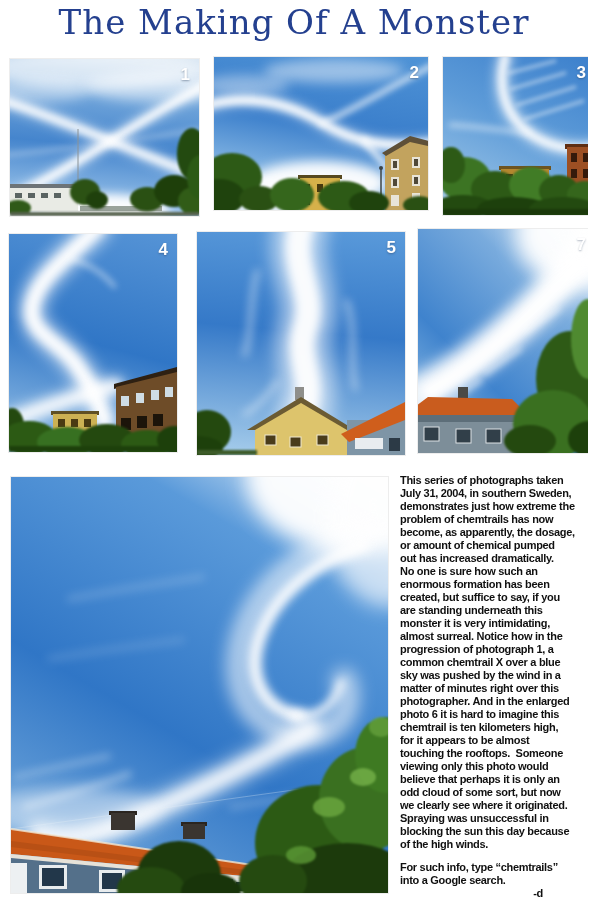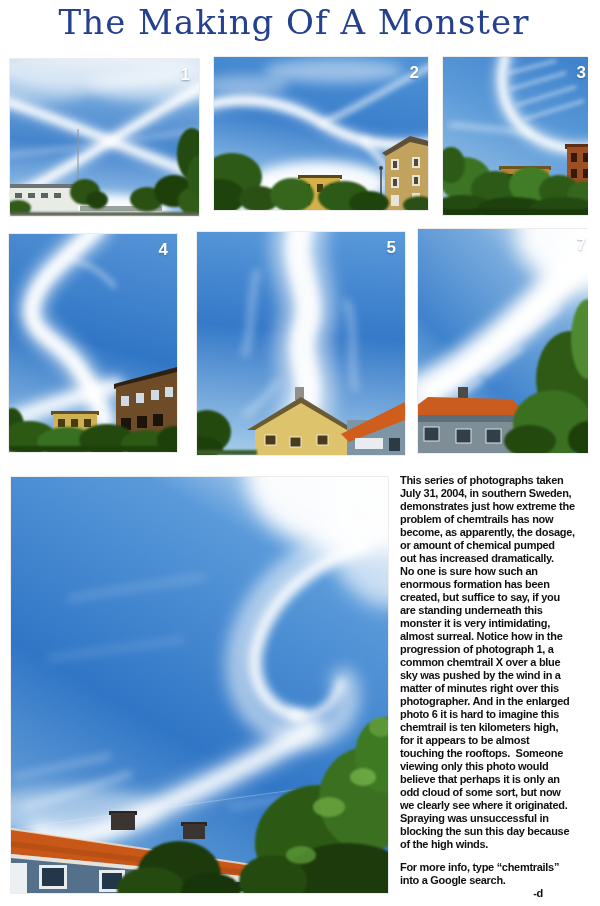--- a/index.html
+++ b/index.html
@@ -348,18 +348,18 @@
 chemtrail is ten kilometers high,
 for it appears to be almost
 touching the rooftops.  Someone
 viewing only this photo would
 believe that perhaps it is only an
 odd cloud of some sort, but now
 we clearly see where it originated.
 Spraying was unsuccessful in
 blocking the sun this day because
 of the high winds.</div>
-    <div class="more">For more info, type “chemtrails”
+    <div class="more">For such info, type “chemtrails”
 into a Google search.</div>
     <div class="sig">-d</div>
   </div>
 
 </div>
 
 </body></html>

